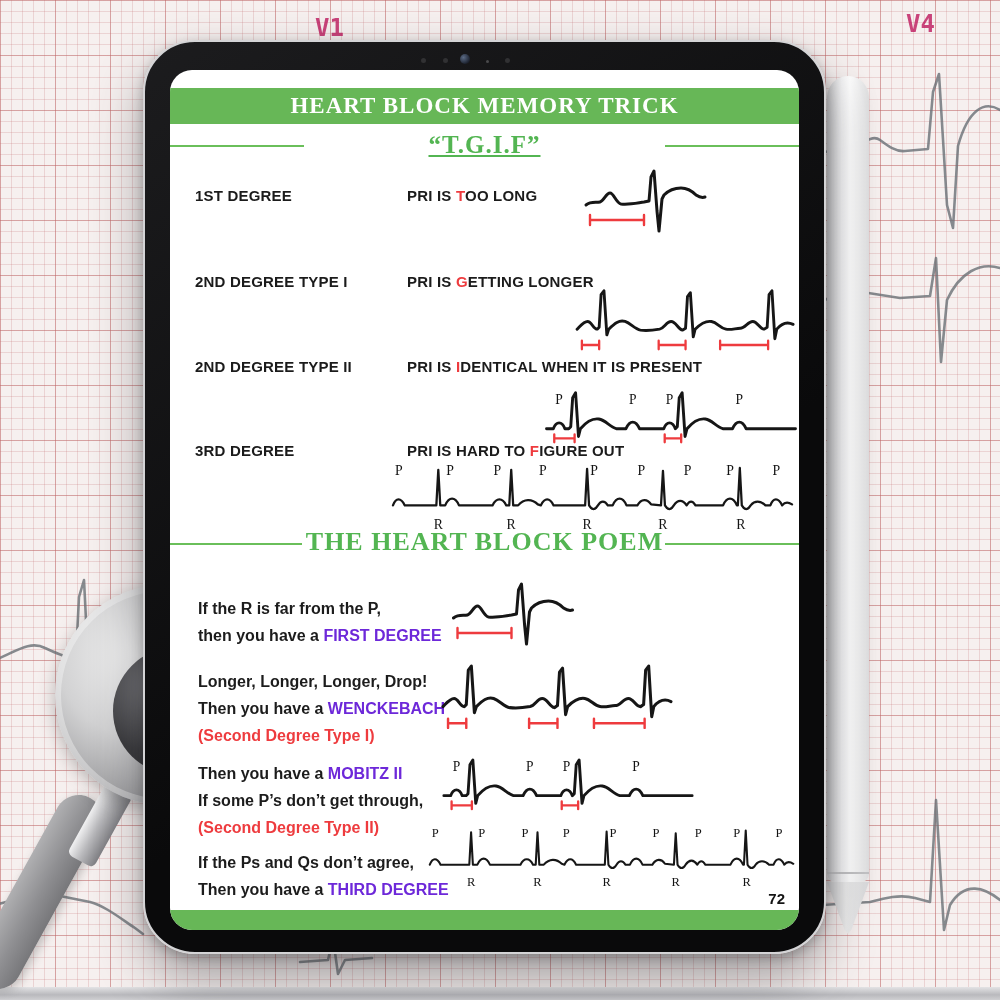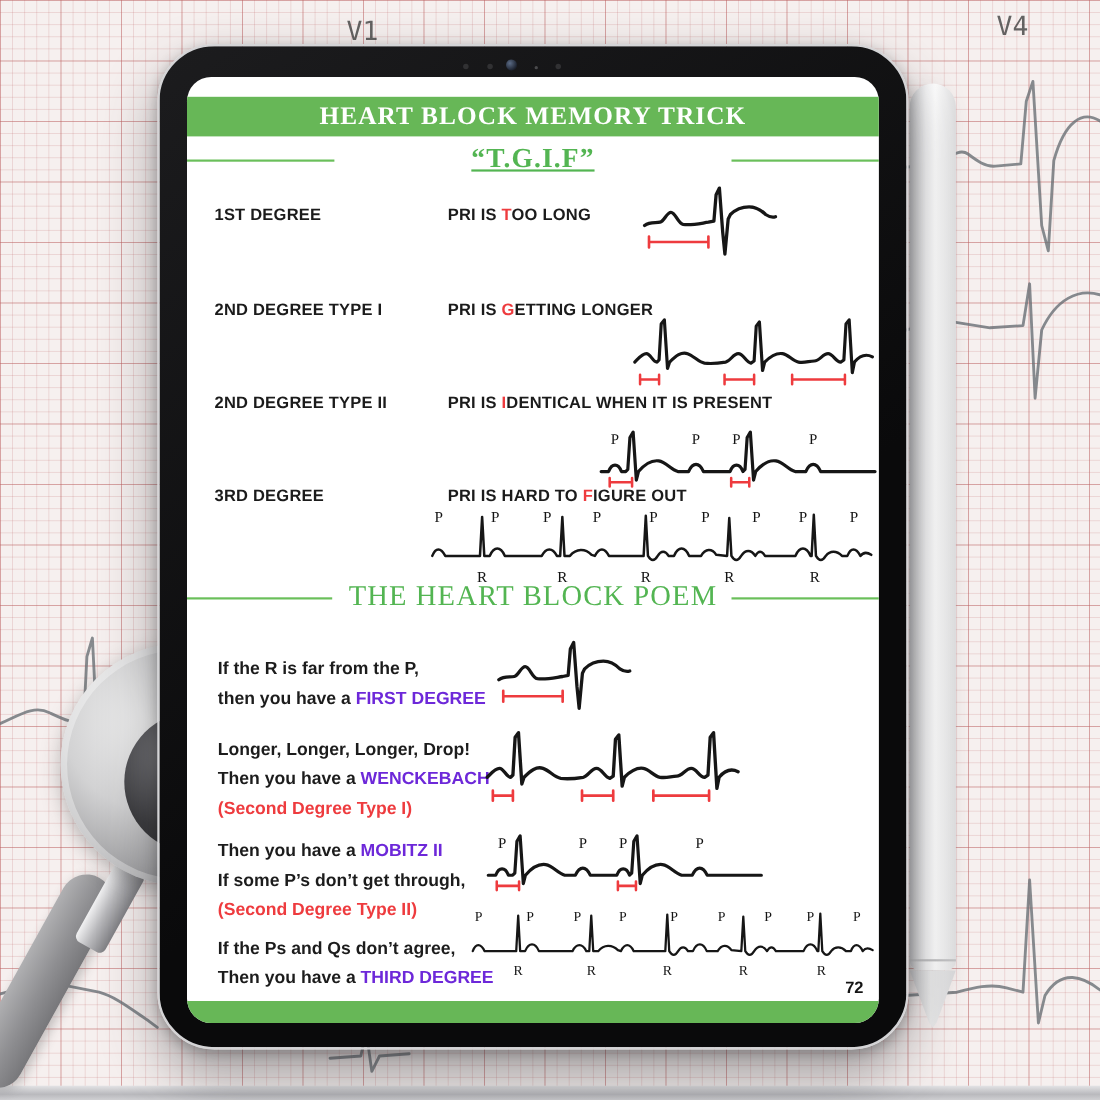--- a/index.html
+++ b/index.html
@@ -7,22 +7,22 @@
     width:1000px;height:1000px;position:relative;overflow:hidden;
     font-family:"Liberation Sans",sans-serif;
     background-color:#f6f0ef;
     background-image:
       linear-gradient(rgba(190,100,100,.45) 1px, transparent 1px),
       linear-gradient(90deg, rgba(190,100,100,.45) 1px, transparent 1px),
       linear-gradient(rgba(195,110,110,.22) 1px, transparent 1px),
       linear-gradient(90deg, rgba(195,110,110,.22) 1px, transparent 1px);
     background-size:55px 55px,55px 55px,11px 11px,11px 11px;
   }
-  .lead-label{position:absolute;color:#404040;opacity:.8;font-family:"DejaVu Sans Mono",monospace;
-    font-weight:normal;font-size:24px;z-index:0;}
+  .lead-label{position:absolute;color:#be185d;opacity:.8;font-family:"DejaVu Sans Mono",monospace;
+    font-weight:bold;font-size:24px;z-index:0;}
   #bg-traces{position:absolute;left:0;top:0;z-index:0;}
   .paper-edge{position:absolute;left:0;right:0;bottom:0;height:13px;z-index:0;
     background:linear-gradient(180deg,#e3e3e5,#b9b9bd 60%,#cfcfd2);}
 
   
   .steth-disc{position:absolute;left:55px;top:585px;width:220px;height:220px;border-radius:50%;z-index:1;
     background:radial-gradient(circle at 38% 32%, #f4f4f4, #d2d2d3 40%, #a8a8aa 65%, #7c7c7f 88%, #6a6a6d);
     box-shadow:inset 0 0 0 6px rgba(255,255,255,.35), 0 6px 18px rgba(60,60,60,.35);}
   .steth-disc-inner{position:absolute;left:58px;top:62px;width:128px;height:128px;border-radius:50%;
     background:radial-gradient(circle at 35% 30%, #7c7c80, #3a3a3d 55%, #242426);}
@@ -60,21 +60,21 @@
   
   .band{position:absolute;left:0;right:0;top:18px;height:36px;background:#67b757;}
   .band-title{display:block;text-align:center;line-height:36px;color:#ffffff;
     font-family:"Liberation Serif",serif;font-weight:700;font-size:23px;letter-spacing:1px;}
   .tgif-title{position:absolute;left:0;right:0;top:61px;text-align:center;color:#53b552;
     font-family:"Liberation Serif",serif;font-weight:700;font-size:25px;letter-spacing:1px;text-decoration:underline;}
   .gline{position:absolute;height:2px;background:#6abf5a;}
   .gl-tl{left:0;top:75px;width:134px;}  .gl-tr{right:0;top:75px;width:134px;}
   .gl-pl{left:0;top:473px;width:132px;} .gl-pr{right:0;top:473px;width:134px;}
   .poem-title{position:absolute;left:0;right:0;top:457px;text-align:center;color:#53b552;
-    font-family:"Liberation Serif",serif;font-weight:400;font-size:26px;letter-spacing:1px;}
+    font-family:"Liberation Serif",serif;font-weight:700;font-size:26px;letter-spacing:1px;}
 
   .trow{position:absolute;left:0;right:0;height:20px;}
   .tlabel{position:absolute;left:25px;font-weight:bold;font-size:15px;color:#1b1b1b;letter-spacing:.2px;}
   .tphrase{position:absolute;left:237px;font-weight:bold;font-size:15px;color:#1b1b1b;letter-spacing:.2px;}
   .accent{color:#ee3b3e;}
 
   .stanza{position:absolute;left:28px;font-weight:bold;font-size:16px;line-height:27px;color:#1c1c1c;}
   .kw{color:#6d28d9;margin-top:30px;}
   .paren{color:#ee3b3e;}
   .stanza div:empty{display:none;}

